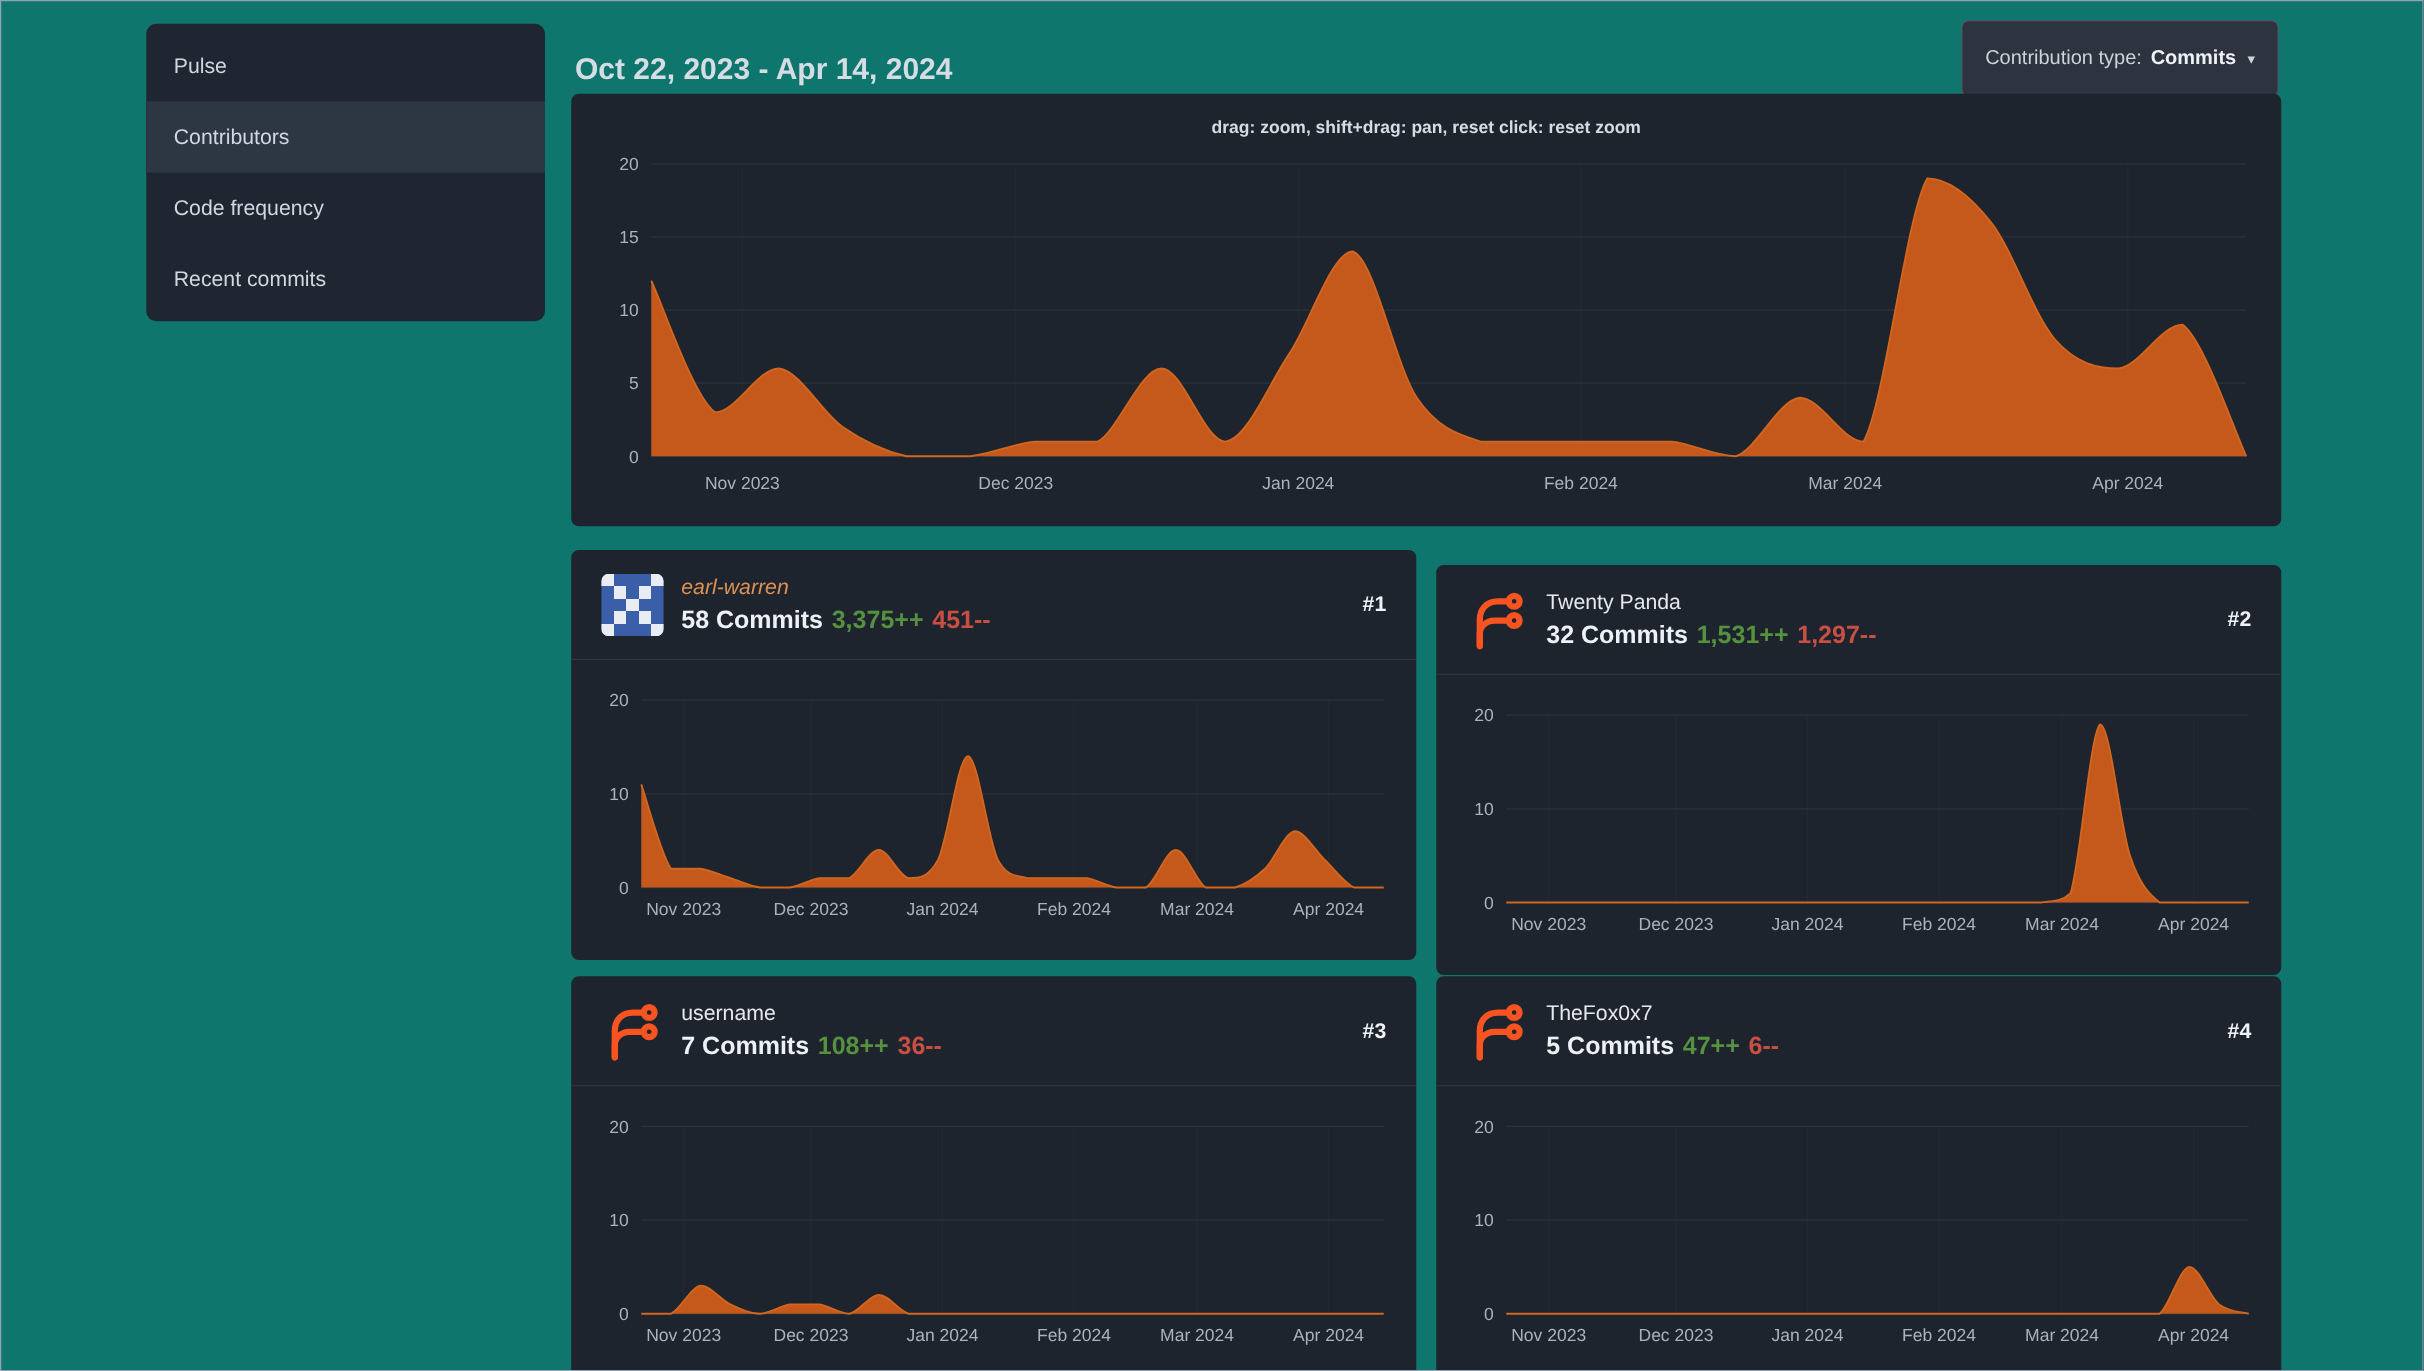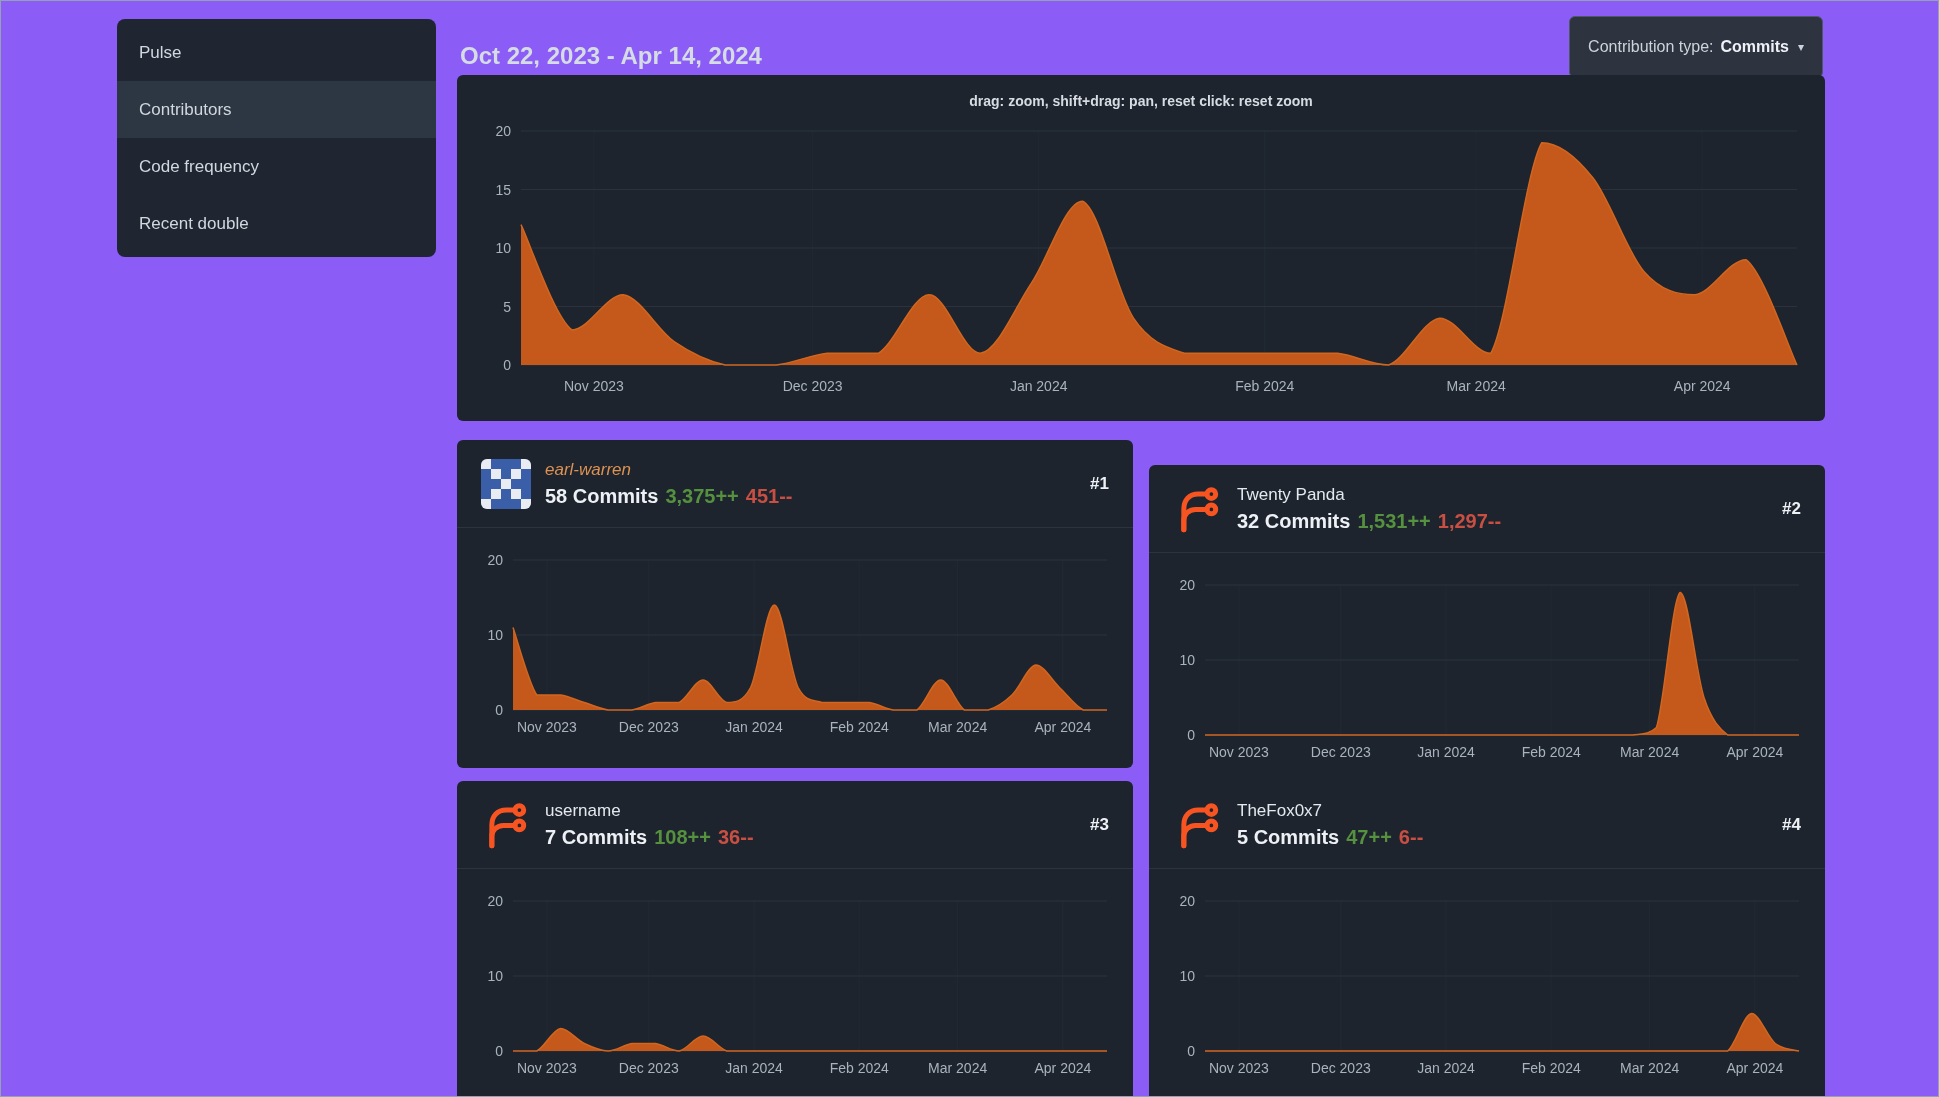--- a/index.html
+++ b/index.html
@@ -1,19 +1,19 @@
 <!DOCTYPE html>
 <html style="--orange: #f75421; --green: #56913f; --red: #c94f43; --identicon: #3b5ea8;"><head>
 <meta charset="utf-8">
 <style>
   * { margin:0; padding:0; box-sizing:border-box; }
   html,body { background:#0d1117; }
   .screen {
     position:relative; width:1939px; height:1097px;
-    background:#8b5cf6; overflow:hidden;
+    background:#0f766e; overflow:hidden;
     border:1px solid #93a1b4;
     font-family:"Liberation Sans","DejaVu Sans",sans-serif;
     color:#d5dbe2;
   }
   
   .sidebar { position:absolute; left:116px; top:18px; width:319px;
     background:#1f2631; border-radius:8px; overflow:hidden; padding:5px 0; }
   .side-item { height:57px; display:flex; align-items:center; padding:0 22px;
     font-size:17px; color:#d0d7df; cursor:pointer; }
   .side-item.active { background:#2d3643; }
@@ -26,21 +26,21 @@
     padding:0 18px; font-size:16px; color:#ccd3db; cursor:pointer; }
   .type-btn strong { color:#eef2f6; font-weight:700; }
   .caret { font-size:12px; color:#ccd3db; margin-left:2px; }
 
   .panel { position:absolute; background:#1d242e; border-radius:6px; }
   .main-panel { left:456px; top:74px; width:1368px; height:346px; }
   .hint { text-align:center; padding-top:18px; font-size:14px; font-weight:700; color:#d6dce2; }
   .main-chart { position:absolute; left:16px; top:44px; width:1336px; height:282px; }
 
   .card-1 { left:456px;  top:439px; width:676px; height:328px; }
-  .card-2 { left:1148px; top:464px; width:676px; height:328px; }
+  .card-2 { left:1148px; top:451px; width:676px; height:328px; }
   .card-3 { left:456px;  top:780px; width:676px; height:328px; }
   .card-4 { left:1148px; top:780px; width:676px; height:328px; }
 
   .card-header { height:88px; border-bottom:1px solid #2c3440;
     display:flex; align-items:center; padding:0 24px; gap:14px; }
   .avatar { width:50px; height:50px; border-radius:6px; overflow:hidden; flex:none; }
   .avatar svg { width:100%; height:100%; display:block; }
   .identicon { color:var(--identicon,#3b5ea8); }
   .forgejo-logo { color:var(--orange,#f75421); }
   .who { display:flex; flex-direction:column; gap:5px; }
@@ -58,21 +58,21 @@
 </style>
 </head>
 <body>
 
 <div class="screen">
 
   <nav class="sidebar">
     <div class="side-item">Pulse</div>
     <div class="side-item active">Contributors</div>
     <div class="side-item">Code frequency</div>
-    <div class="side-item">Recent double</div>
+    <div class="side-item">Recent commits</div>
   </nav>
 
   <h2 class="page-title">Oct 22, 2023 - Apr 14, 2024</h2>
 
   <button class="type-btn">
     <span>Contribution type:</span>
     <strong>Commits</strong>
     <span class="caret">▾</span>
   </button>
 

